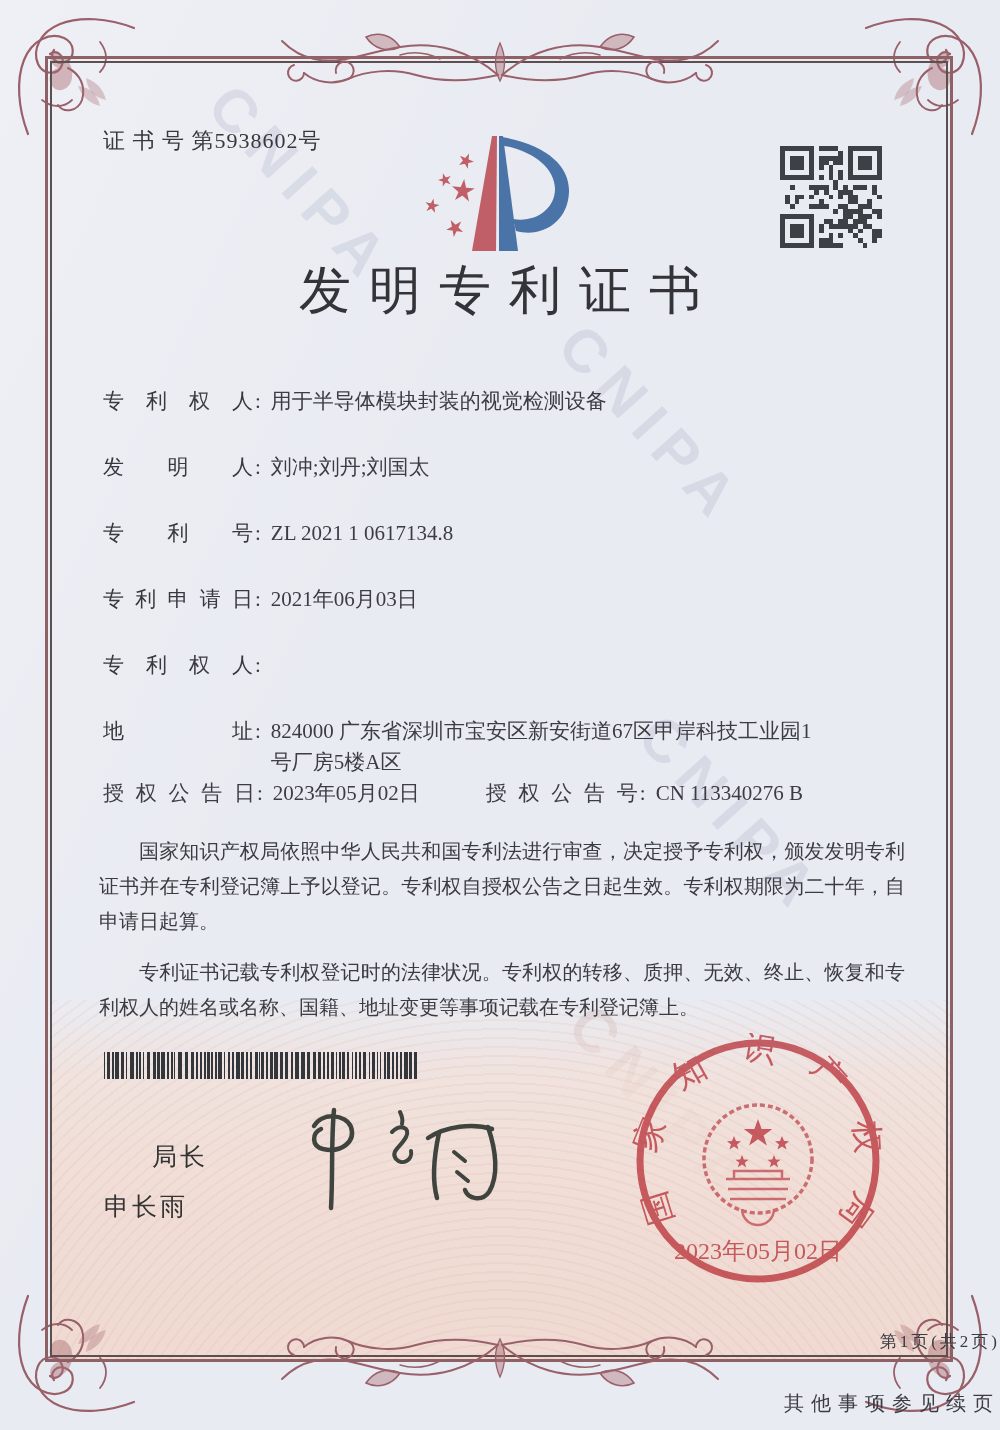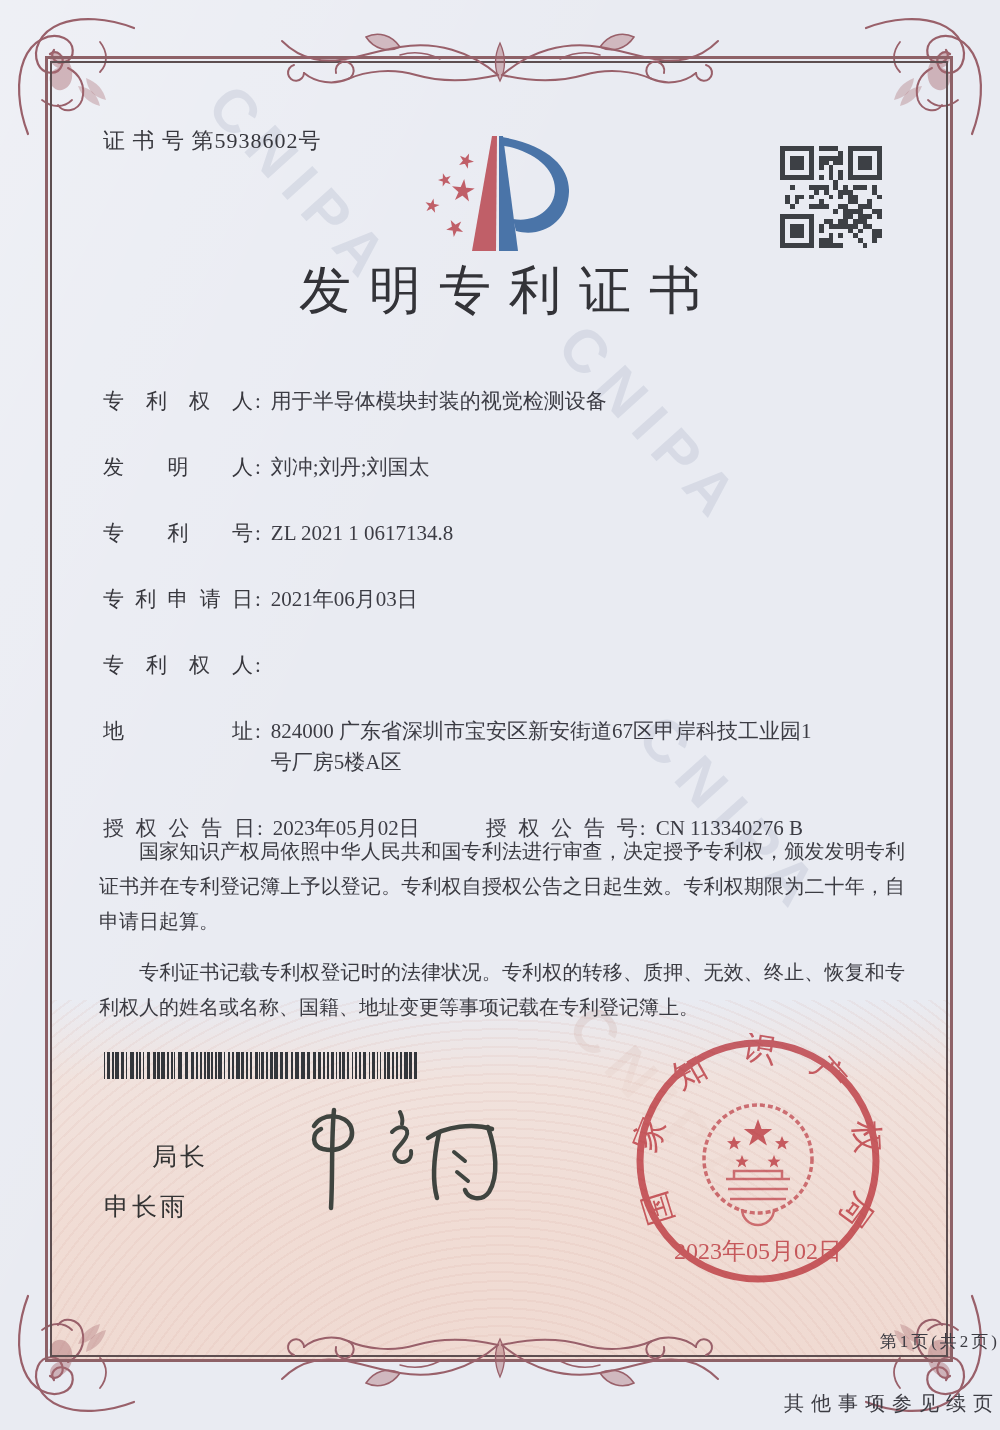--- a/index.html
+++ b/index.html
@@ -40,21 +40,21 @@
   .qr{position:absolute;left:780px;top:146px;width:102px;height:102px;}
   .title{
     position:absolute;left:0;right:0;top:256px;text-align:center;
     font-size:52px;font-weight:400;letter-spacing:18px;text-indent:18px;color:#333338;
   }
   .fields{position:absolute;left:103px;top:386px;width:720px;font-size:21px;}
   .frow{display:flex;align-items:flex-start;line-height:31px;margin-bottom:35px;}
   .frow .lbl{width:150px;flex:0 0 150px;text-align:justify;text-align-last:justify;color:#38383e;}
   .frow .colon{margin:0 10px 0 2px;}
   .frow .val{max-width:585px;}
-  .grant-row{display:flex;align-items:flex-end;line-height:31px;margin-top:35px;}
+  .grant-row{display:flex;align-items:flex-end;line-height:31px;}
   .grant-row .lbl2{width:152px;flex:0 0 152px;text-align:justify;text-align-last:justify;}
   .grant-row .colon{margin:0 10px 0 2px;}
   .grant-row .gap{width:66px;flex:0 0 66px;}
   .paras{
     position:absolute;left:99px;top:834px;width:806px;
     font-size:20px;line-height:35px;text-align:justify;color:#3b3b42;
   }
   .paras p{margin:0 0 16px 0;text-indent:2em;}
   .barcode{position:absolute;left:104px;top:1052px;width:318px;height:27px;display:flex;}
   .barcode i{display:block;height:100%;background:#33363b;}

